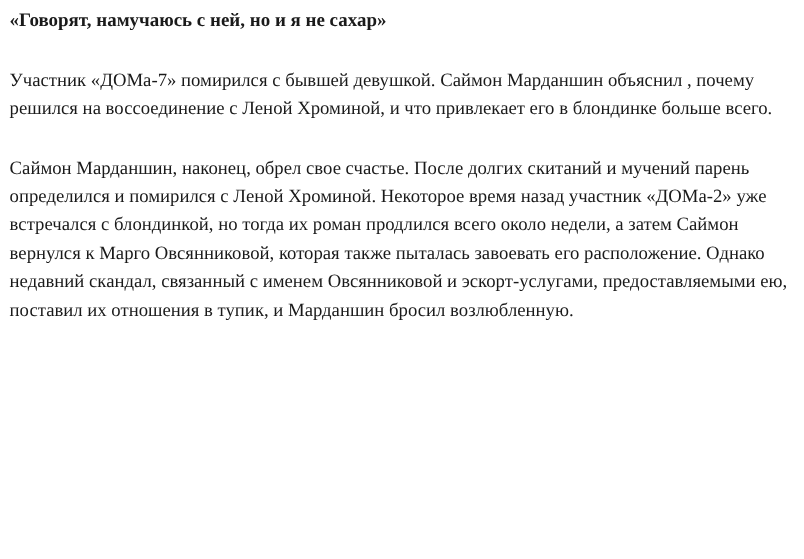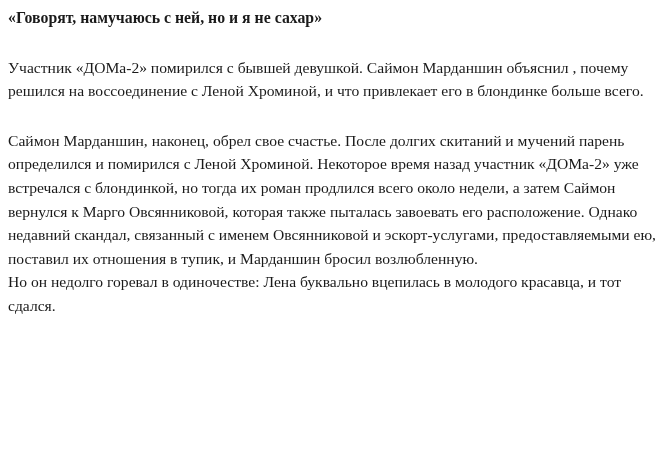--- a/index.html
+++ b/index.html
@@ -39,24 +39,23 @@
 </style>
 </head>
 <body>
 
 <div class="page">
 
   <p class="para headline">«Говорят, намучаюсь с ней, но и я не сахар»</p>
 
   <div class="spacer-lg"></div>
 
-  <p class="para">Участник «ДОМа-2» помирился с бывшей девушкой. Саймон Марданшин объяснил , почему решился на воссоединение с Леной Хроминой, и что привлекает его в блондинке больше всего.</p>
+  <p class="para">Участник «ДОМа-7» помирился с бывшей девушкой. Саймон Марданшин объяснил , почему решился на воссоединение с Леной Хроминой, и что привлекает его в блондинке больше всего.</p>
 
   <div class="spacer-lg"></div>
 
   <p class="para">Саймон Марданшин, наконец, обрел свое счастье. После долгих скитаний и мучений парень определился и помирился с Леной Хроминой. Некоторое время назад участник «ДОМа-2» уже встречался с блондинкой, но тогда их роман продлился всего около недели, а затем Саймон вернулся к Марго Овсянниковой, которая также пыталась завоевать его расположение. Однако недавний скандал, связанный с именем Овсянниковой и эскорт-услугами, предоставляемыми ею, поставил их отношения в тупик, и Марданшин бросил возлюбленную.</p>
 
-  <p class="para">Но он недолго горевал в одиночестве: Лена буквально вцепилась в молодого красавца, и тот сдался.</p>
 
   <div class="spacer-md"></div>
 
 
 </div>
 
 </body></html>

